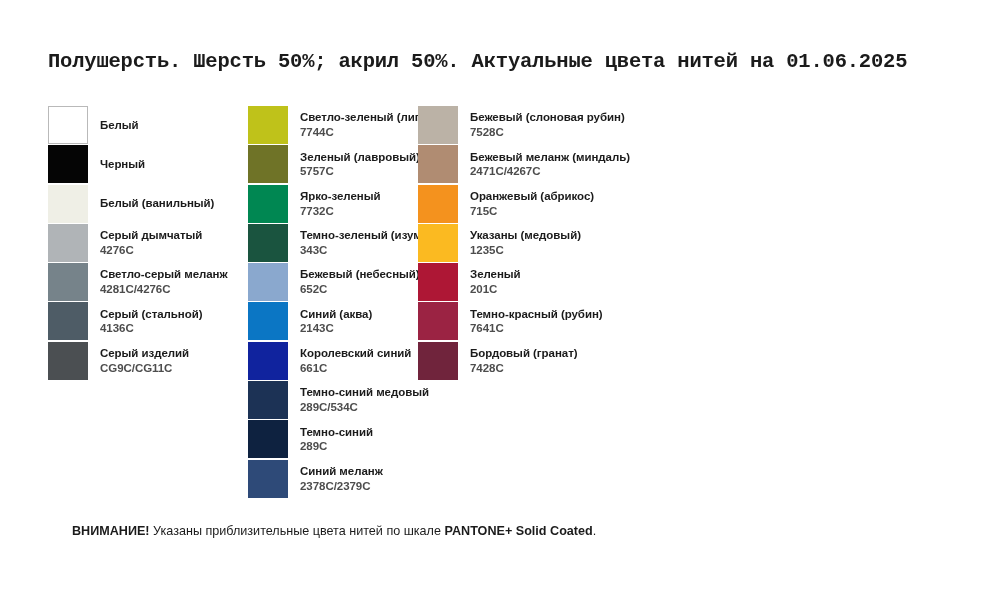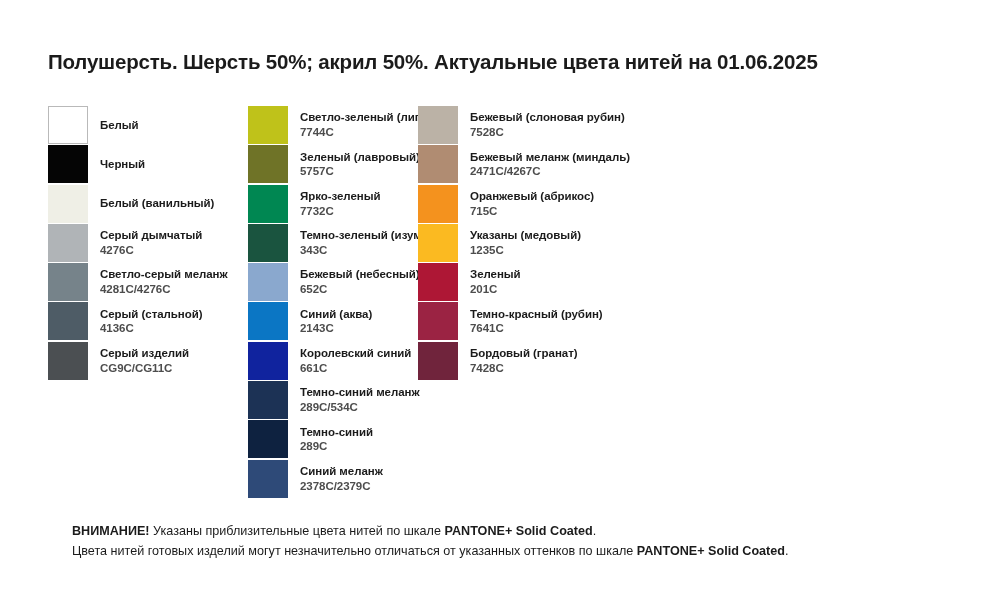--- a/index.html
+++ b/index.html
@@ -18,20 +18,21 @@
 
   #page-title {
     position: absolute;
     left: 48px;
     top: 50px;
     font-size: 20.5px;
     font-weight: bold;
     letter-spacing: -0.2px;
     color: #1b1b1b;
     white-space: nowrap;
+    font-family: Liberation Mono, monospace;
   }
 
   #palette {
     position: absolute;
     left: 0;
     top: 106px;
     width: 1000px;
   }
 
   .swatch-column {
@@ -200,21 +201,21 @@
       <div class="swatch-row">
         <div class="swatch-chip" style="background: rgb(16, 35, 158);"></div>
         <div class="swatch-text">
           <div class="swatch-name">Королевский синий</div>
           <div class="swatch-code">661C</div>
         </div>
       </div>
       <div class="swatch-row">
         <div class="swatch-chip" style="background: rgb(28, 50, 85);"></div>
         <div class="swatch-text">
-          <div class="swatch-name">Темно-синий меланж</div>
+          <div class="swatch-name">Темно-синий медовый</div>
           <div class="swatch-code">289C/534C</div>
         </div>
       </div>
       <div class="swatch-row">
         <div class="swatch-chip" style="background: rgb(14, 34, 64);"></div>
         <div class="swatch-text">
           <div class="swatch-name">Темно-синий</div>
           <div class="swatch-code">289C</div>
         </div>
       </div>
@@ -276,16 +277,13 @@
           <div class="swatch-code">7428C</div>
         </div>
       </div>
     </div>
   </div>
 
 <div id="footer">
   <div class="footer-line">
     <span class="footer-strong">ВНИМАНИЕ!</span><span> Указаны приблизительные цвета нитей по шкале </span><span class="footer-strong">PANTONE+ Solid Coated</span><span>.</span>
   </div>
-  <div class="footer-line">
-    <span>Цвета нитей готовых изделий могут незначительно отличаться от указанных оттенков по шкале </span><span class="footer-strong">PANTONE+ Solid Coated</span><span>.</span>
-  </div>
 </div>
 
 </body></html>

